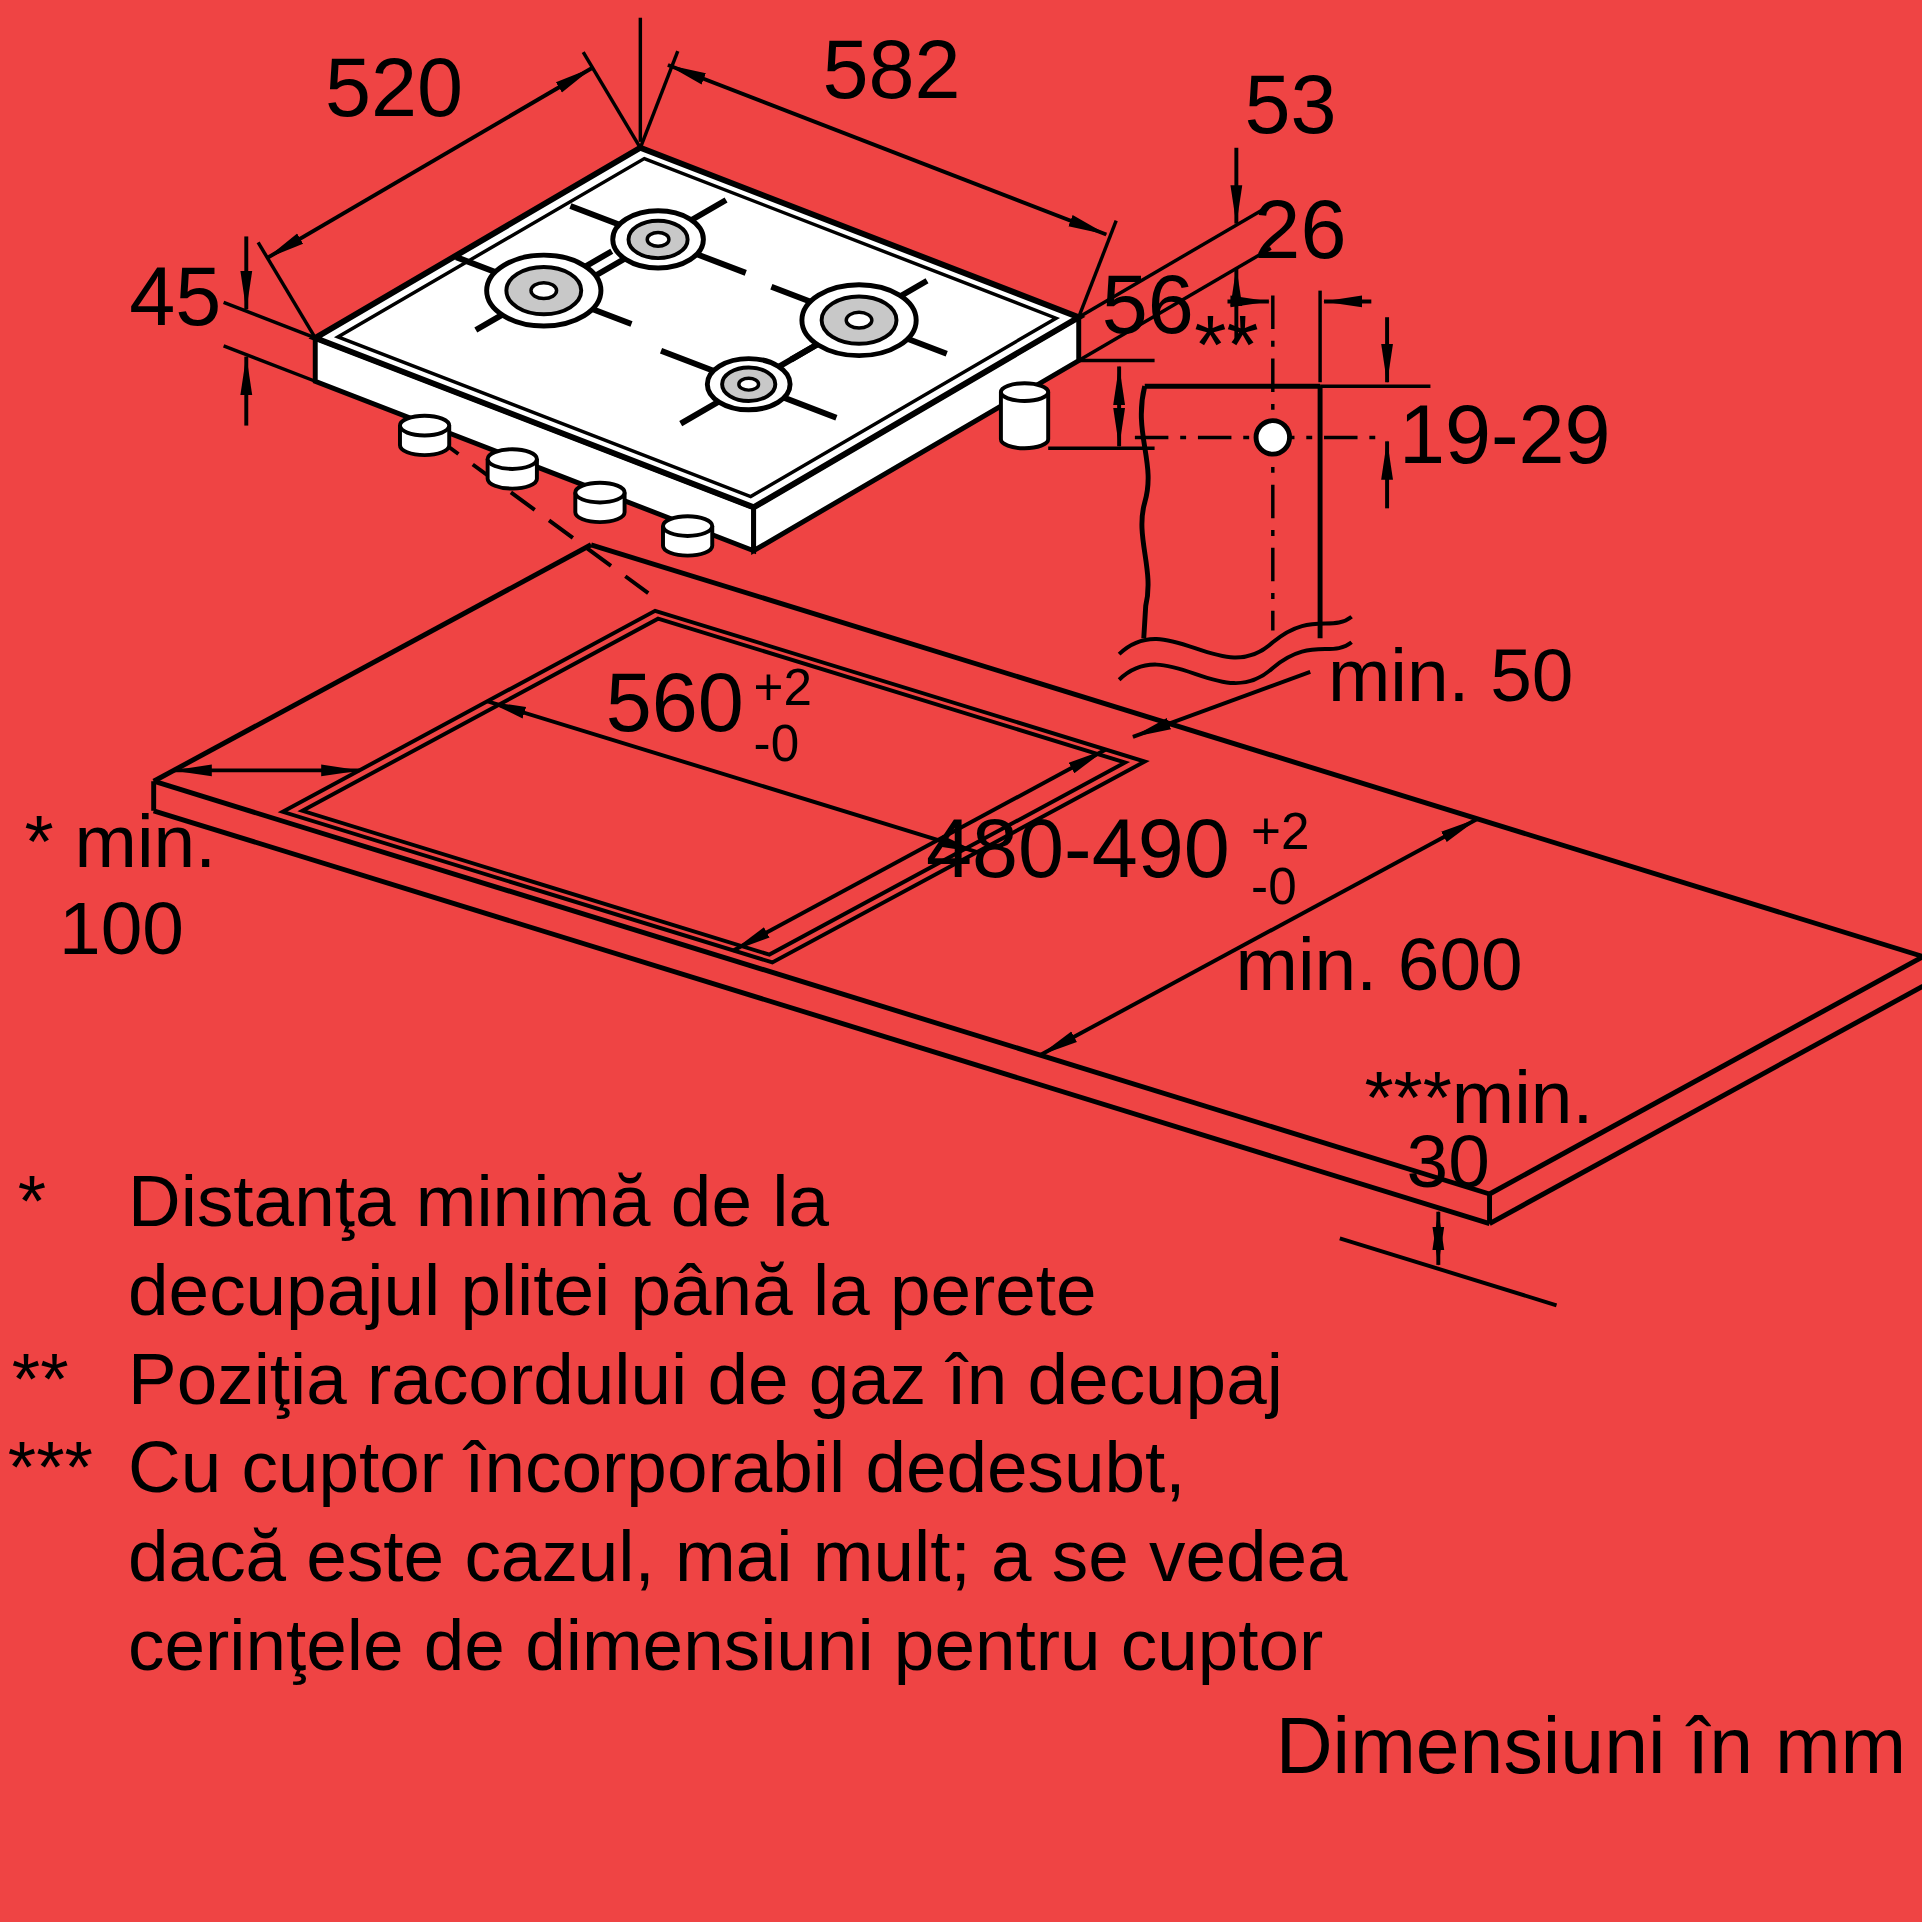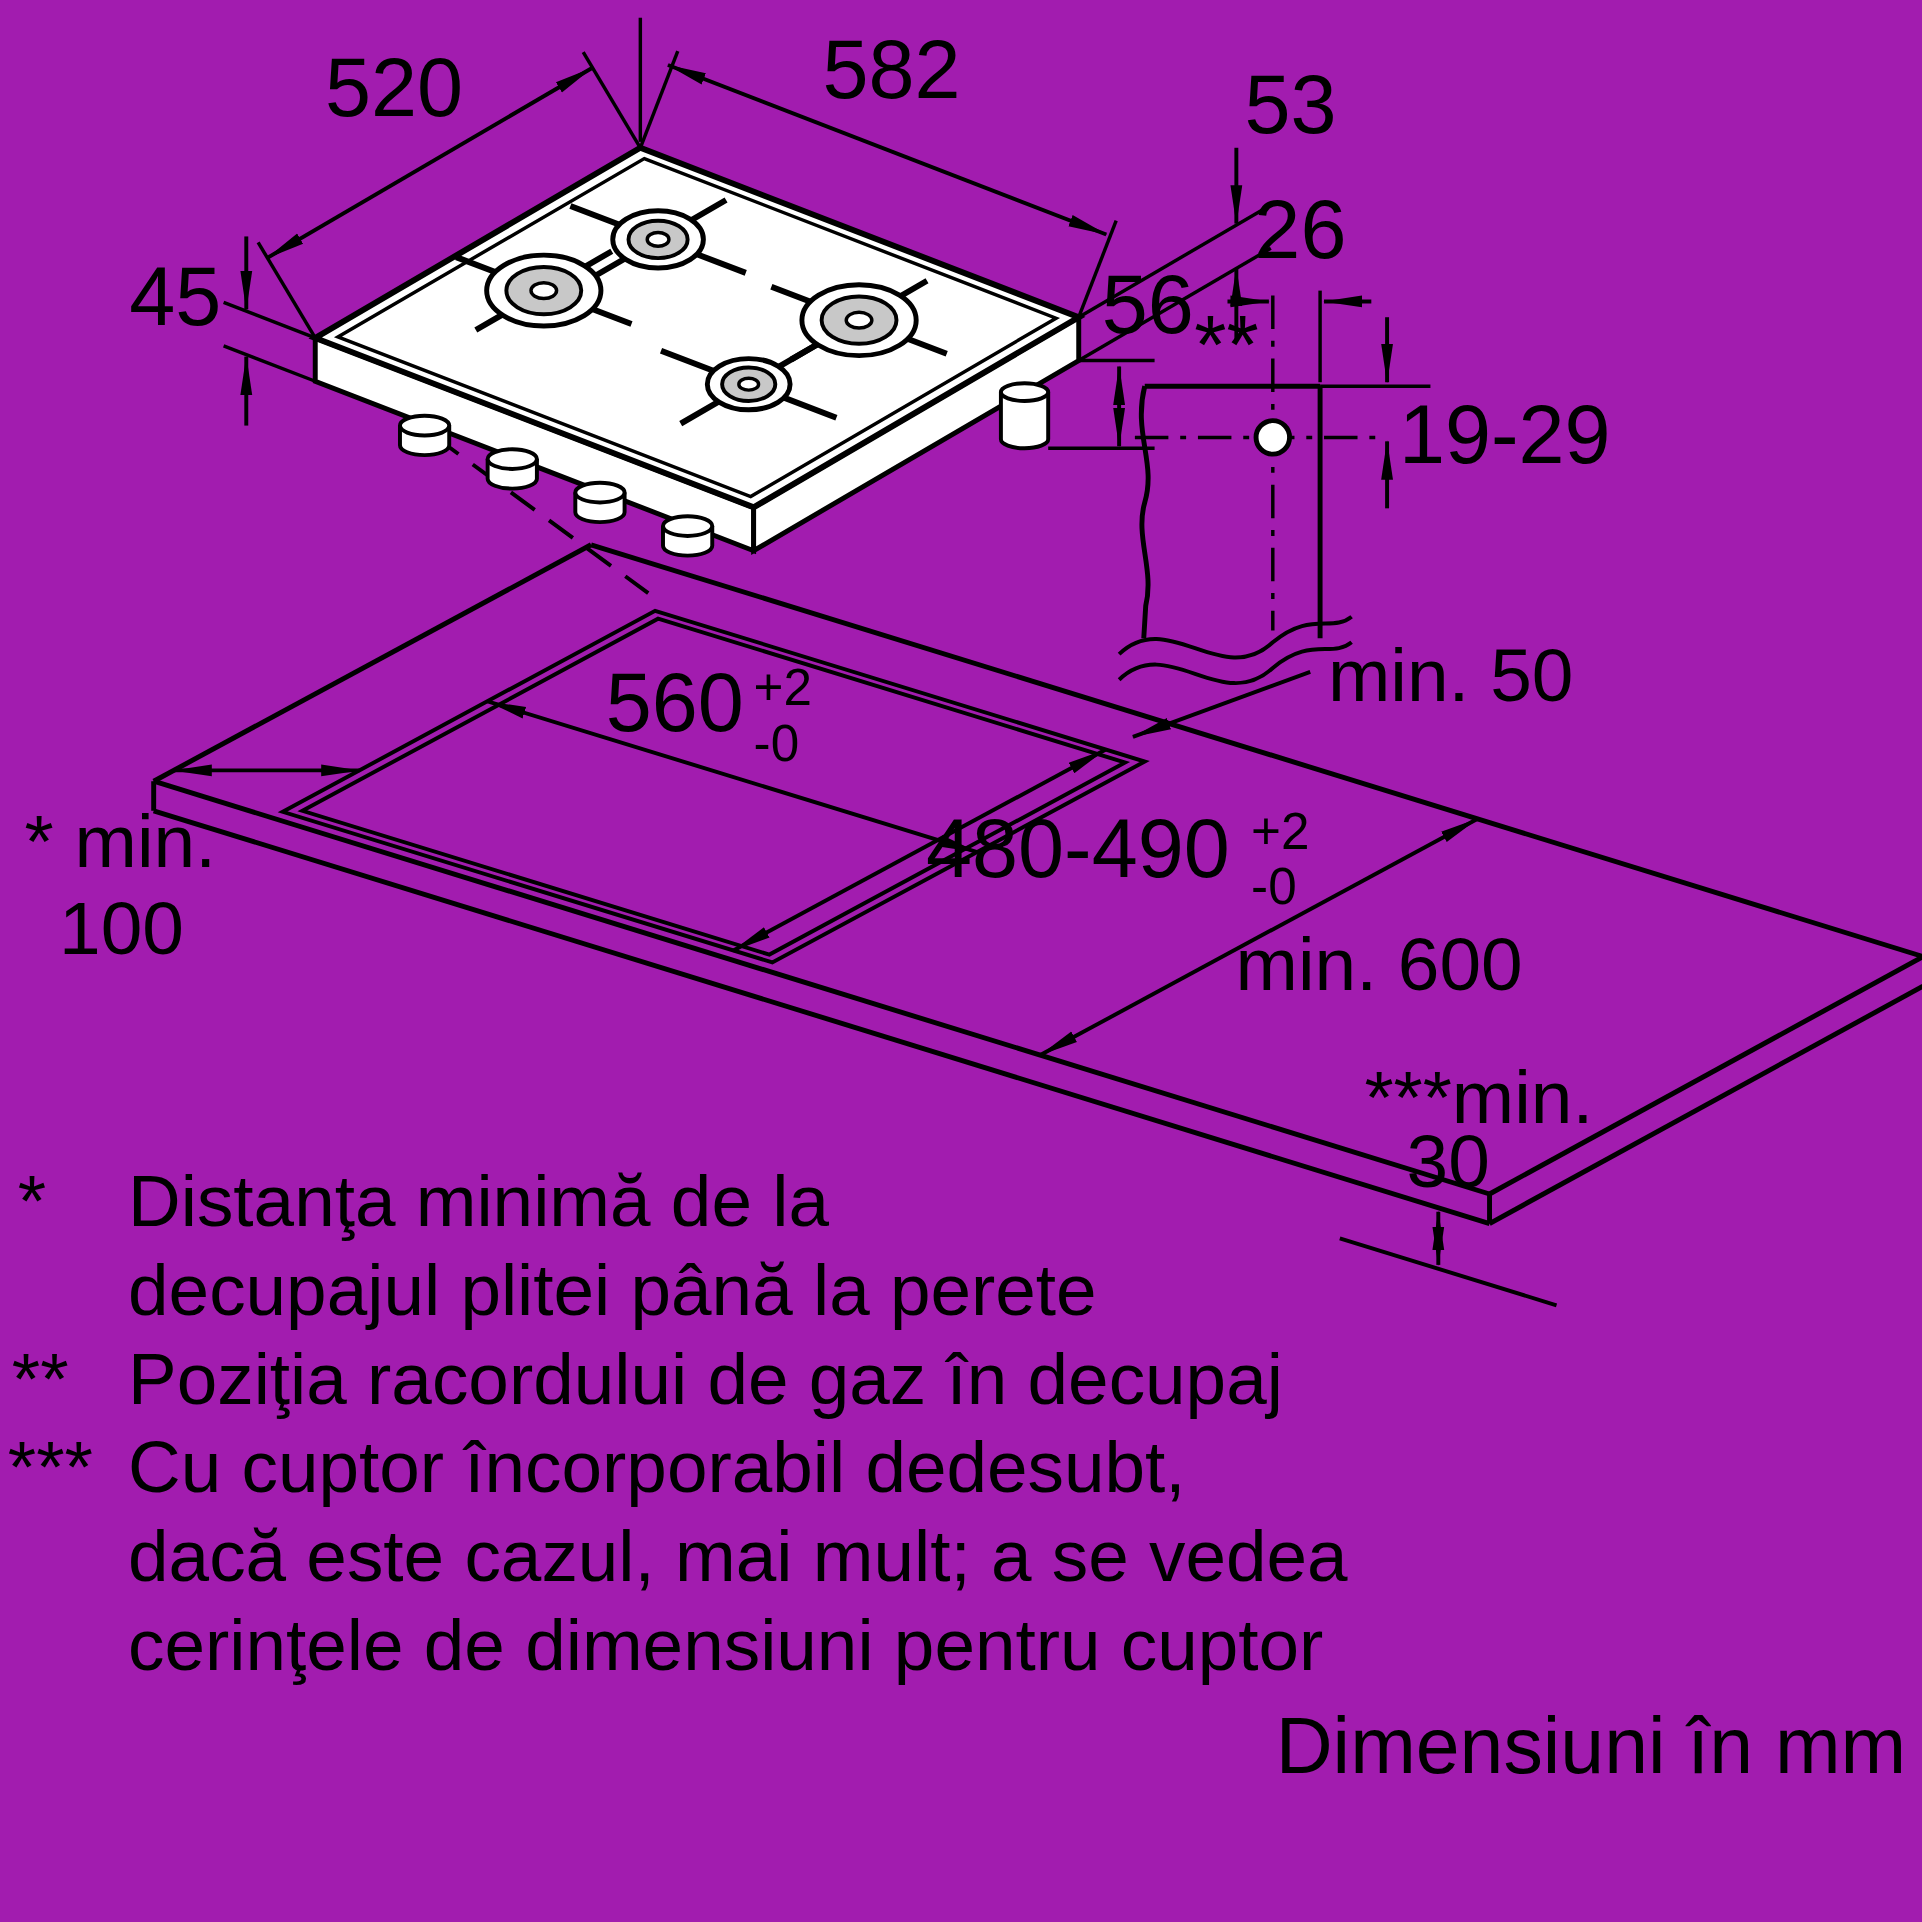--- a/index.html
+++ b/index.html
@@ -1,16 +1,16 @@
 <!DOCTYPE html>
 <html><head>
 <meta charset="utf-8">
 <style>
   html,body{margin:0;padding:0;background:#fff;}
-  #page{width:1923px;height:1923px;position:relative;background:#a21caf;overflow:hidden;}
+  #page{width:1923px;height:1923px;position:relative;background:#ef4444;overflow:hidden;}
   svg{display:block;}
   svg text{font-family:"Liberation Sans", sans-serif;fill:#000;}
   .dim-label{font-size:84px;}
   .tol{font-size:52px;}
   .ann{font-size:76px;}
   .note{font-size:74px;}
   .caption{font-size:80px;}
   .ln{stroke:#000;fill:none;}
   .s3{stroke-width:3.5;}
   .s4{stroke-width:4;}

